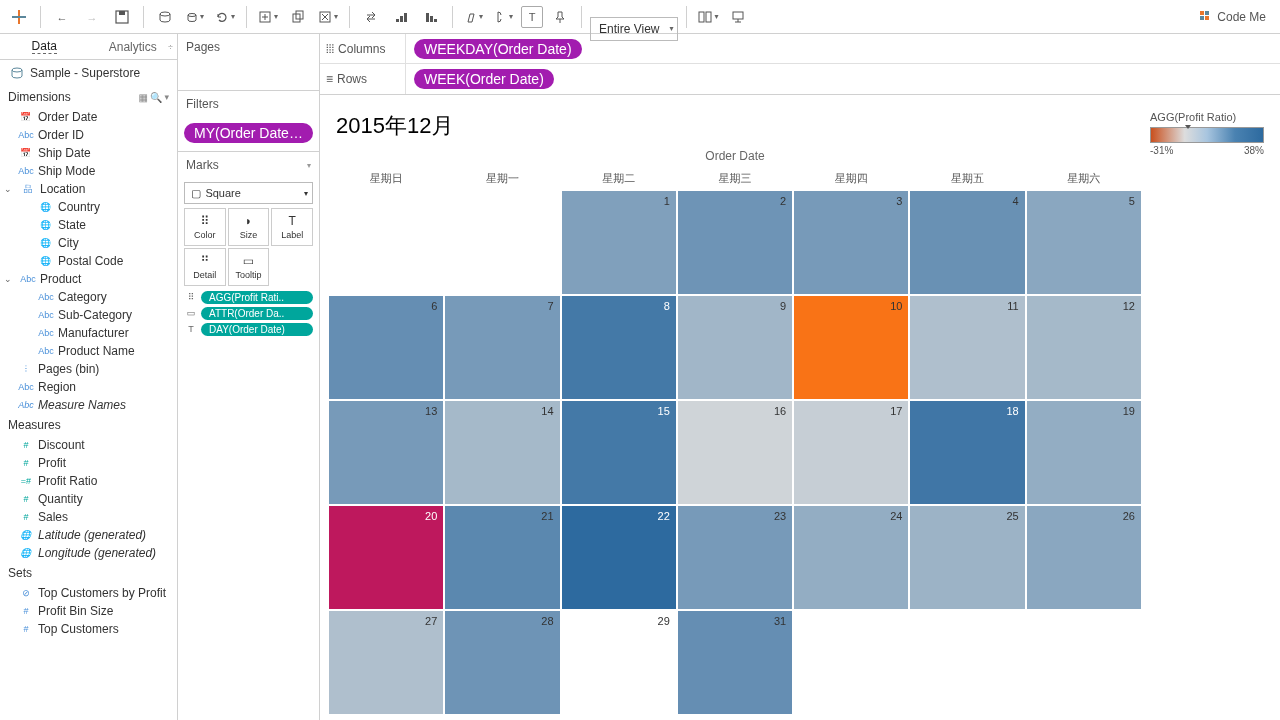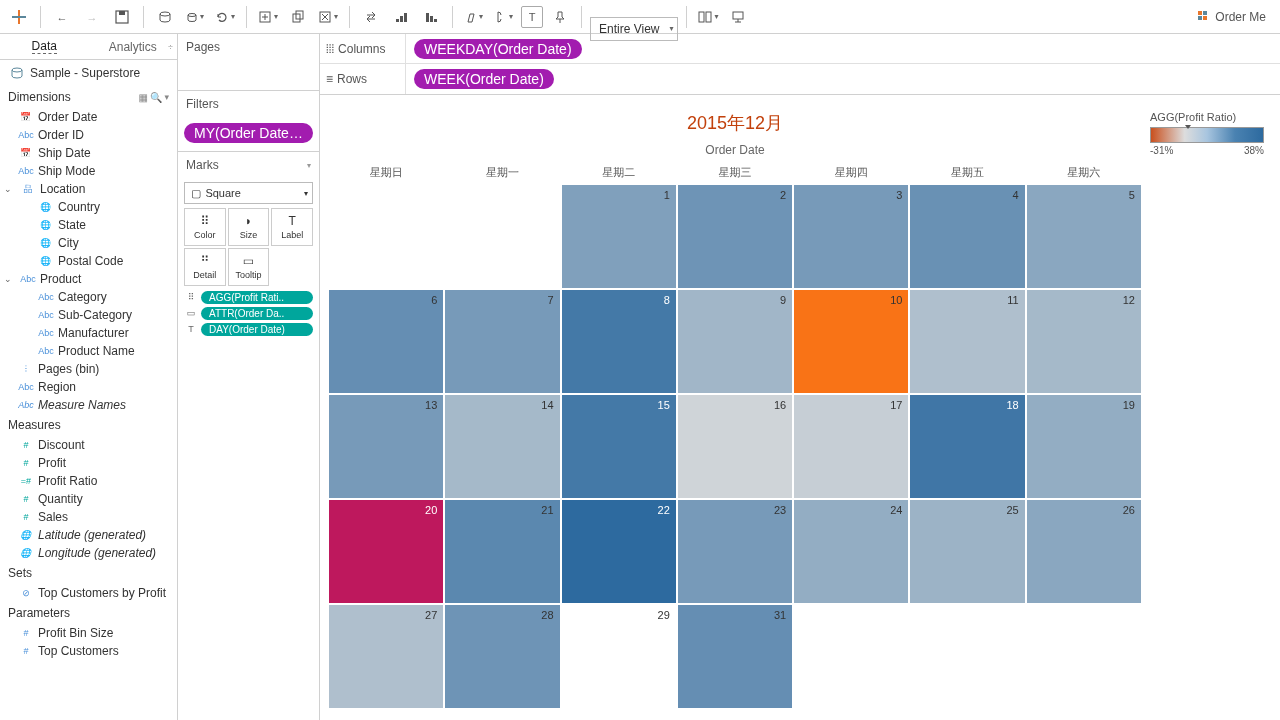--- a/index.html
+++ b/index.html
@@ -39,21 +39,21 @@
 .mark-pill-row { display: flex; align-items: center; gap: 3px; margin: 2px 0; }
 .mark-pill-ico { width: 14px; height: 14px; font-size: 9px; display: flex; align-items: center; justify-content: center; color: #666; }
 .mark-pill { background: #00a69c; color: #fff; border-radius: 10px; padding: 1px 8px; font-size: 10px; flex: 1; white-space: nowrap; overflow: hidden; text-overflow: ellipsis; }
 .right { flex: 1; display: flex; flex-direction: column; }
 .shelf-area { border-bottom: 1px solid #d0d0d0; }
 .shelf { display: flex; align-items: center; height: 30px; border-bottom: 1px solid #e0e0e0; padding: 0 6px; gap: 8px; }
 .shelf:last-child { border-bottom: none; }
 .shelf-label { width: 80px; font-size: 12px; color: #555; display: flex; align-items: center; gap: 4px; border-right: 1px solid #e0e0e0; height: 100%; }
 .viz-area { flex: 1; display: flex; padding: 8px; }
 .viz { flex: 1; position: relative; }
-.viz-title { font-size: 18px; color: #c2410c; padding: 8px; text-align: center; }
+.viz-title { font-size: 22px; color: #000000; padding: 8px; }
 .axis-title { text-align: center; font-size: 12px; color: #666; margin-bottom: 4px; }
 .cal-hdr { display: grid; grid-template-columns: repeat(7, 1fr); }
 .cal-hdr div { text-align: center; font-size: 11px; padding: 4px 0; color: #555; }
 .cal-body { display: grid; grid-template-columns: repeat(7, 1fr); grid-auto-rows: 105px; }
 .cell { border: 1px solid #fff; position: relative; }
 .cell .day { position: absolute; top: 4px; right: 6px; font-size: 11px; color: #333; }
 .cell.dark .day { color: #fff; }
 .legend { width: 130px; padding: 8px; }
 .legend-title { font-size: 11px; color: #555; margin-bottom: 4px; }
 .legend-bar { height: 16px; background: linear-gradient(to right, #c9501e, #ddd 30%, #a8c5df 50%, #4a82b1, #2d6a9f); border: 1px solid #999; position: relative; }
@@ -175,21 +175,21 @@
         <line x1="4" y1="12" x2="10" y2="12" stroke="#555"></line>
       </svg>
     </div>
   <div class="showme">
     <svg width="14" height="14">
         <rect x="1" y="1" width="4" height="4" fill="#e8762c"></rect>
         <rect x="6" y="1" width="4" height="4" fill="#5b879b"></rect>
         <rect x="1" y="6" width="4" height="4" fill="#5b879b"></rect>
         <rect x="6" y="6" width="4" height="4" fill="#e8762c"></rect>
       </svg>
-    <span>Order Me</span>
+    <span>Code Me</span>
   </div>
 </div>
 
 <div class="main">
   <div class="left">
     <div class="tabs">
       <div class="tab active">
           <span>Data</span>
         </div>
       <div class="tab" style="position:relative">
@@ -318,23 +318,20 @@
         </div>
       </div>
     <div class="section-hdr">
         <span>Sets</span>
       </div>
     <div id="sets-list">
         <div class="field">
           <span class="fld-ico">⊘</span>
           <span>Top Customers by Profit</span>
         </div>
-      </div>
-    <div class="section-hdr">
-        <span>Parameters</span>
       </div>
     <div id="params-list">
         <div class="field">
           <span class="fld-ico">#</span>
           <span>Profit Bin Size</span>
         </div>
         <div class="field">
           <span class="fld-ico">#</span>
           <span>Top Customers</span>
         </div>

